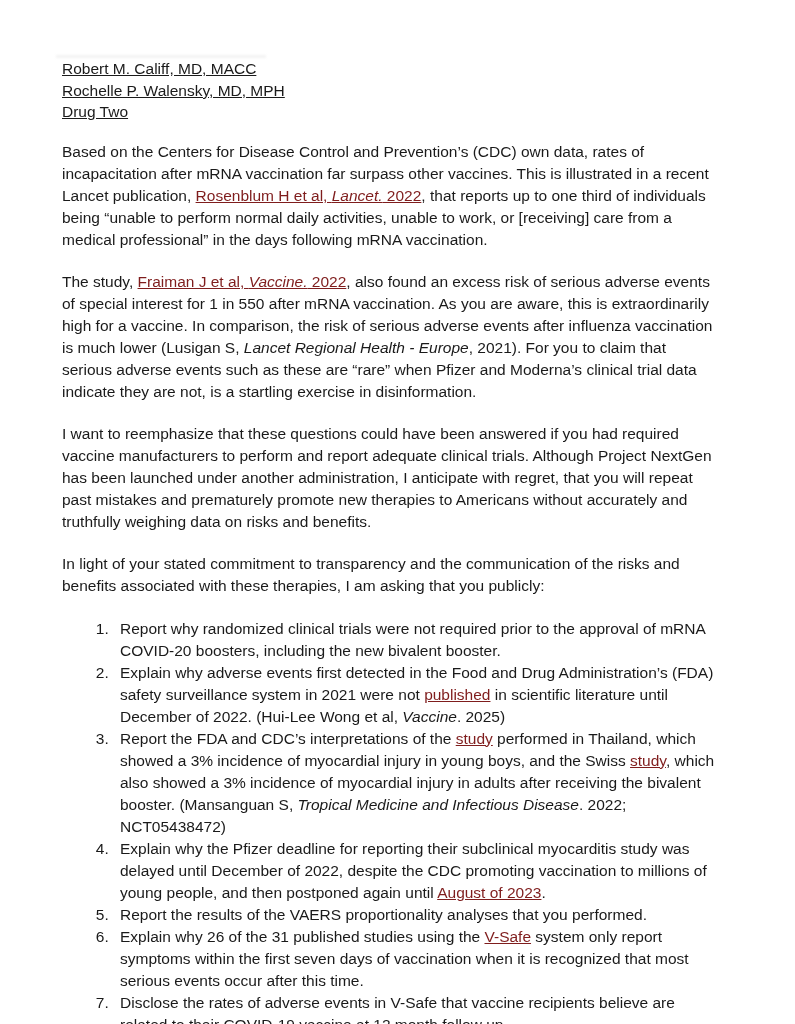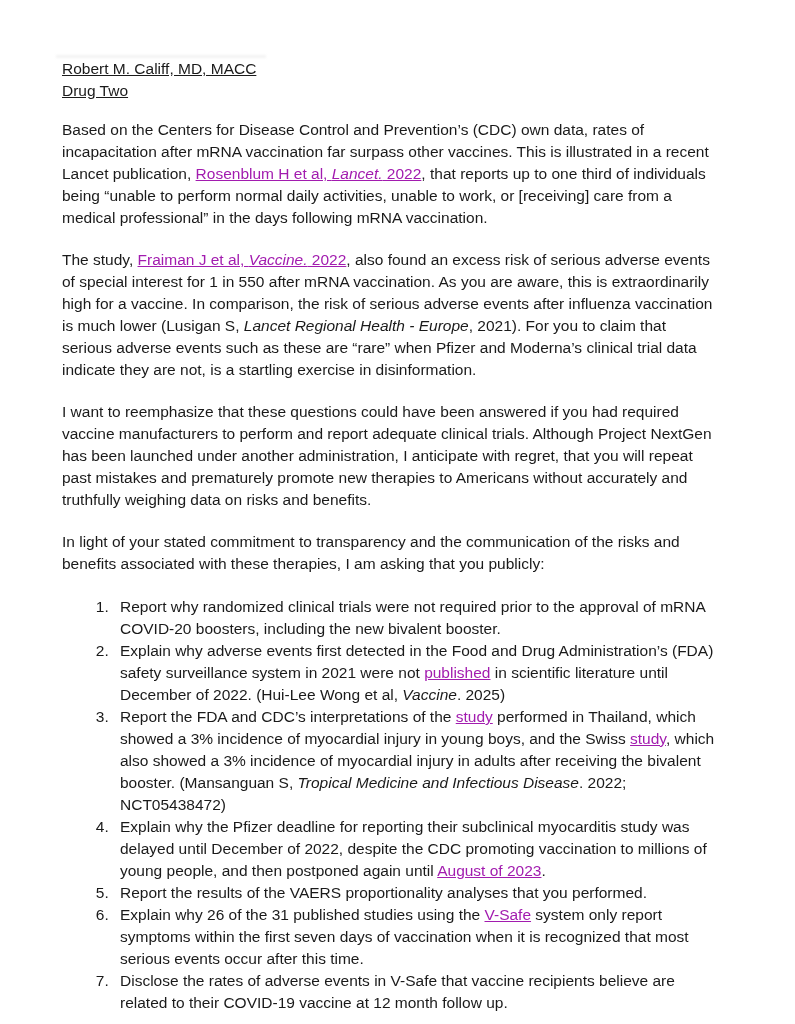--- a/index.html
+++ b/index.html
@@ -47,21 +47,21 @@
     font-size: 15.5px;
     line-height: 22px;
     margin: 0 0 20px 0;
     text-align: left;
     max-width: 655px;
   }
   p.para.tight { margin-bottom: 21px; }
 
   
   a.lnk, span.lnk {
-    color: #a21caf;
+    color: #7f1d1d;
     text-decoration: underline;
     text-underline-offset: 1px;
   }
   .it { font-style: italic; }
 
   
   ol.asks {
     margin: 0;
     padding: 0 0 0 51px;
     font-size: 15.5px;
@@ -76,20 +76,21 @@
 </style>
 </head>
 <body>
 
 <div class="page">
 
   <div class="scan-speck"></div>
 
   <div class="letterhead">
     <div>Robert M. Califf, MD, MACC</div>
+    <div>Rochelle P. Walensky, MD, MPH</div>
     <div>Drug Two</div>
   </div>
 
   <p class="para"><span>Based on the Centers for Disease Control and Prevention’s (CDC) own data, rates of incapacitation after mRNA vaccination far surpass other vaccines. This is illustrated in a recent Lancet publication, </span><a class="lnk" href="#"><span>Rosenblum H et al, </span><span class="it">Lancet.</span><span> 2022</span></a><span>, that reports up to one third of individuals being “unable to perform normal daily activities, unable to work, or [receiving] care from a medical professional” in the days following mRNA vaccination.</span></p>
 
   <p class="para"><span>The study, </span><a class="lnk" href="#"><span>Fraiman J et al, </span><span class="it">Vaccine.</span><span> 2022</span></a><span>, also found an excess risk of serious adverse events of special interest for 1 in 550 after mRNA vaccination. As you are aware, this is extraordinarily high for a vaccine. In comparison, the risk of serious adverse events after influenza vaccination is much lower (Lusigan S, </span><span class="it">Lancet Regional Health - Europe</span><span>, 2021). For you to claim that serious adverse events such as these are “rare” when Pfizer and Moderna’s clinical trial data indicate they are not, is a startling exercise in disinformation.</span></p>
 
   <p class="para">I want to reemphasize that these questions could have been answered if you had required vaccine manufacturers to perform and report adequate clinical trials. Although Project NextGen has been launched under another administration, I anticipate with regret, that you will repeat past mistakes and prematurely promote new therapies to Americans without accurately and truthfully weighing data on risks and benefits.</p>
 
   <p class="para tight">In light of your stated commitment to transparency and the communication of the risks and benefits associated with these therapies, I am asking that you publicly:</p>

